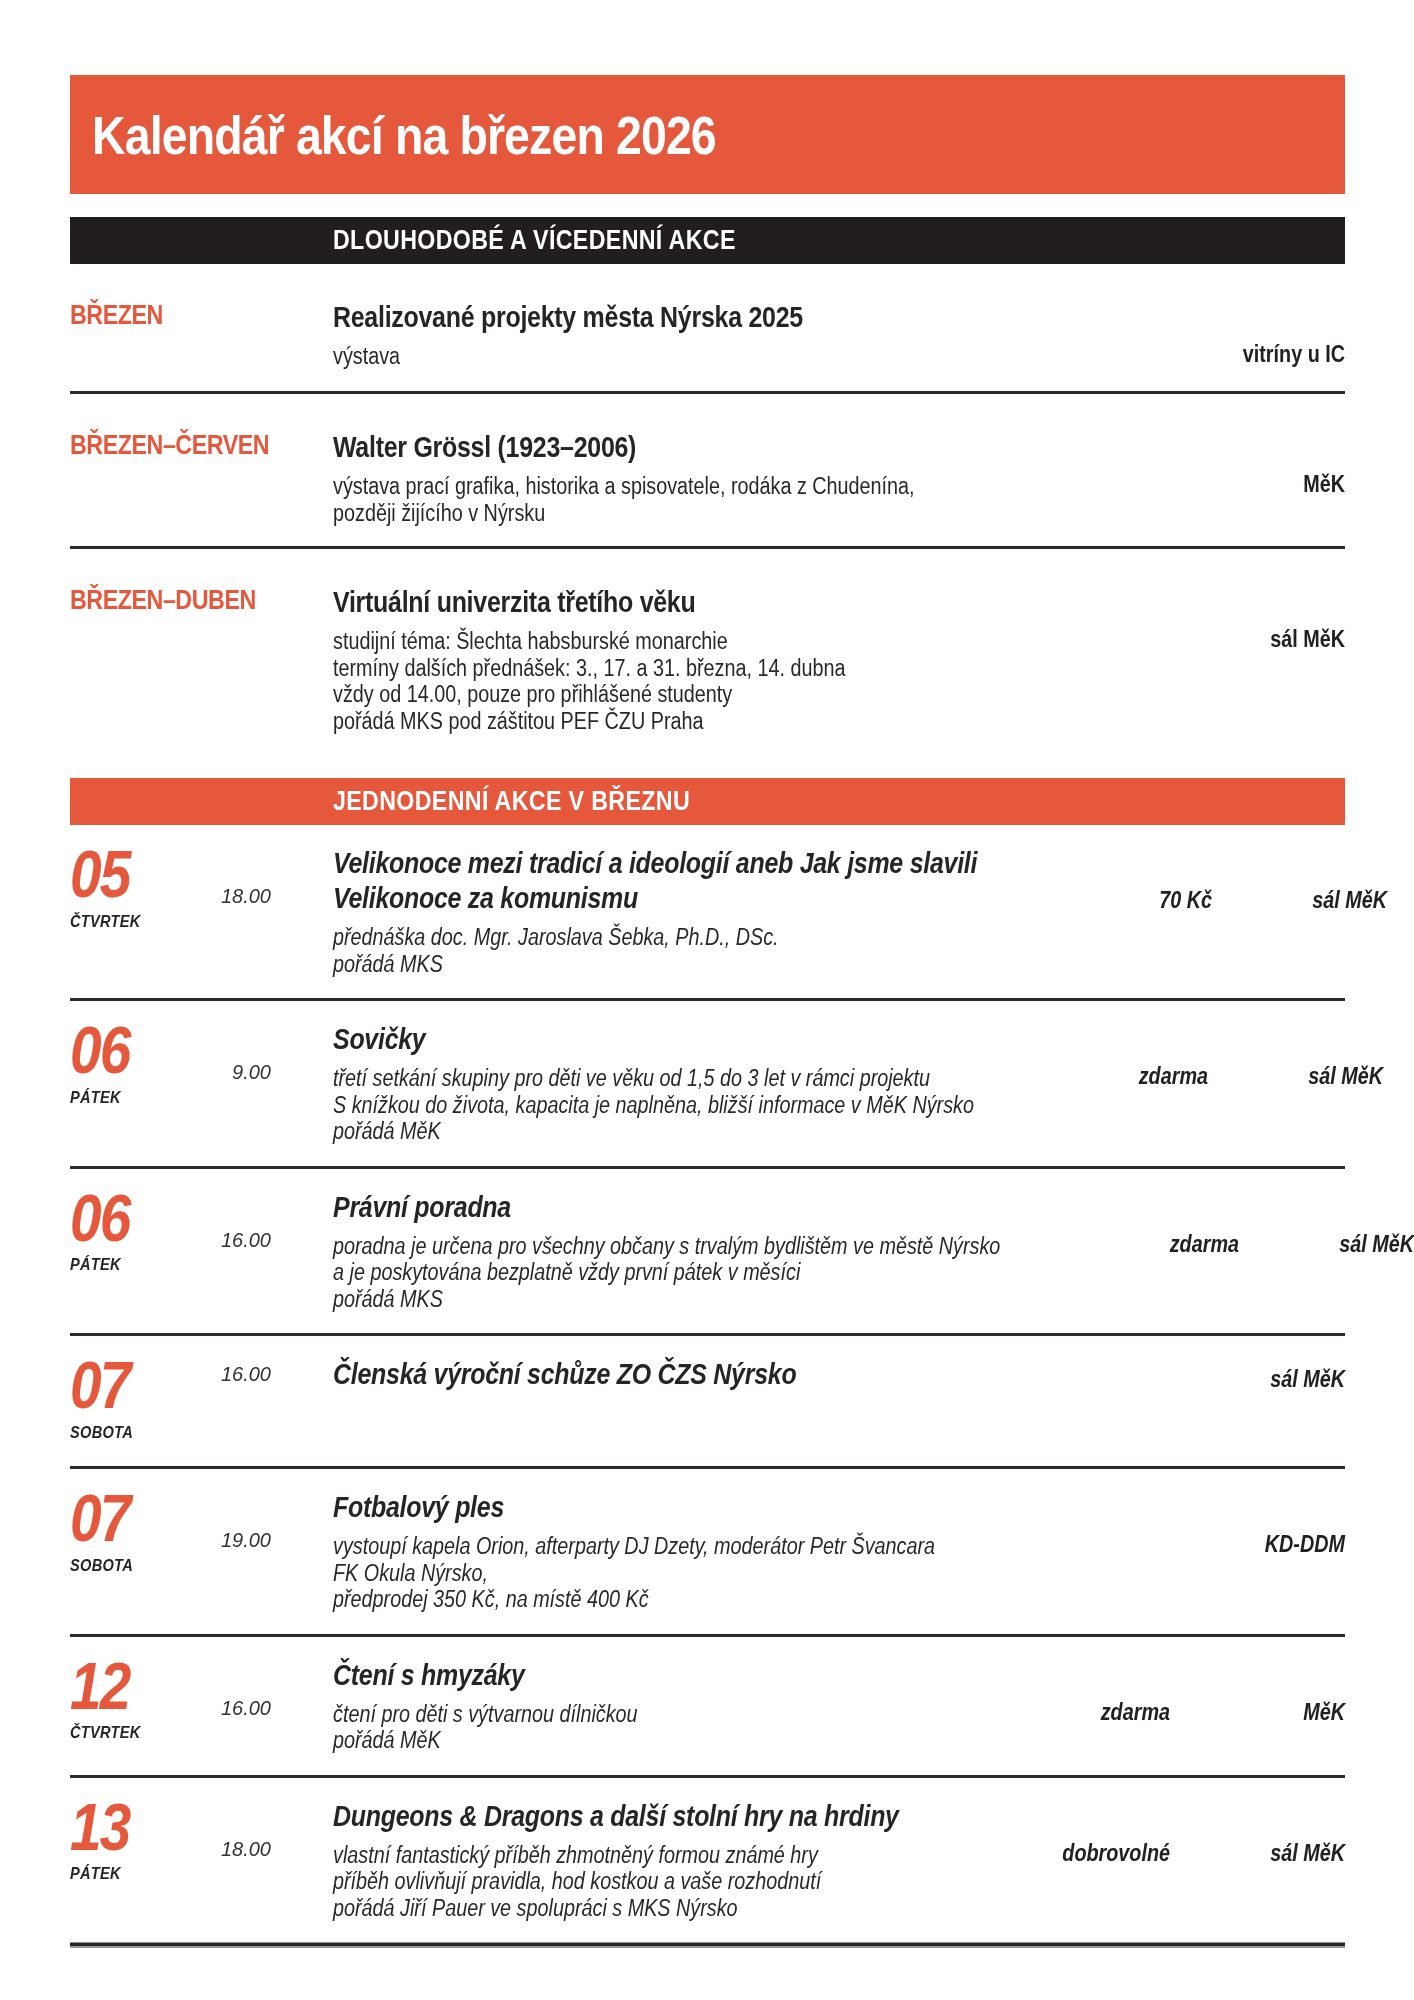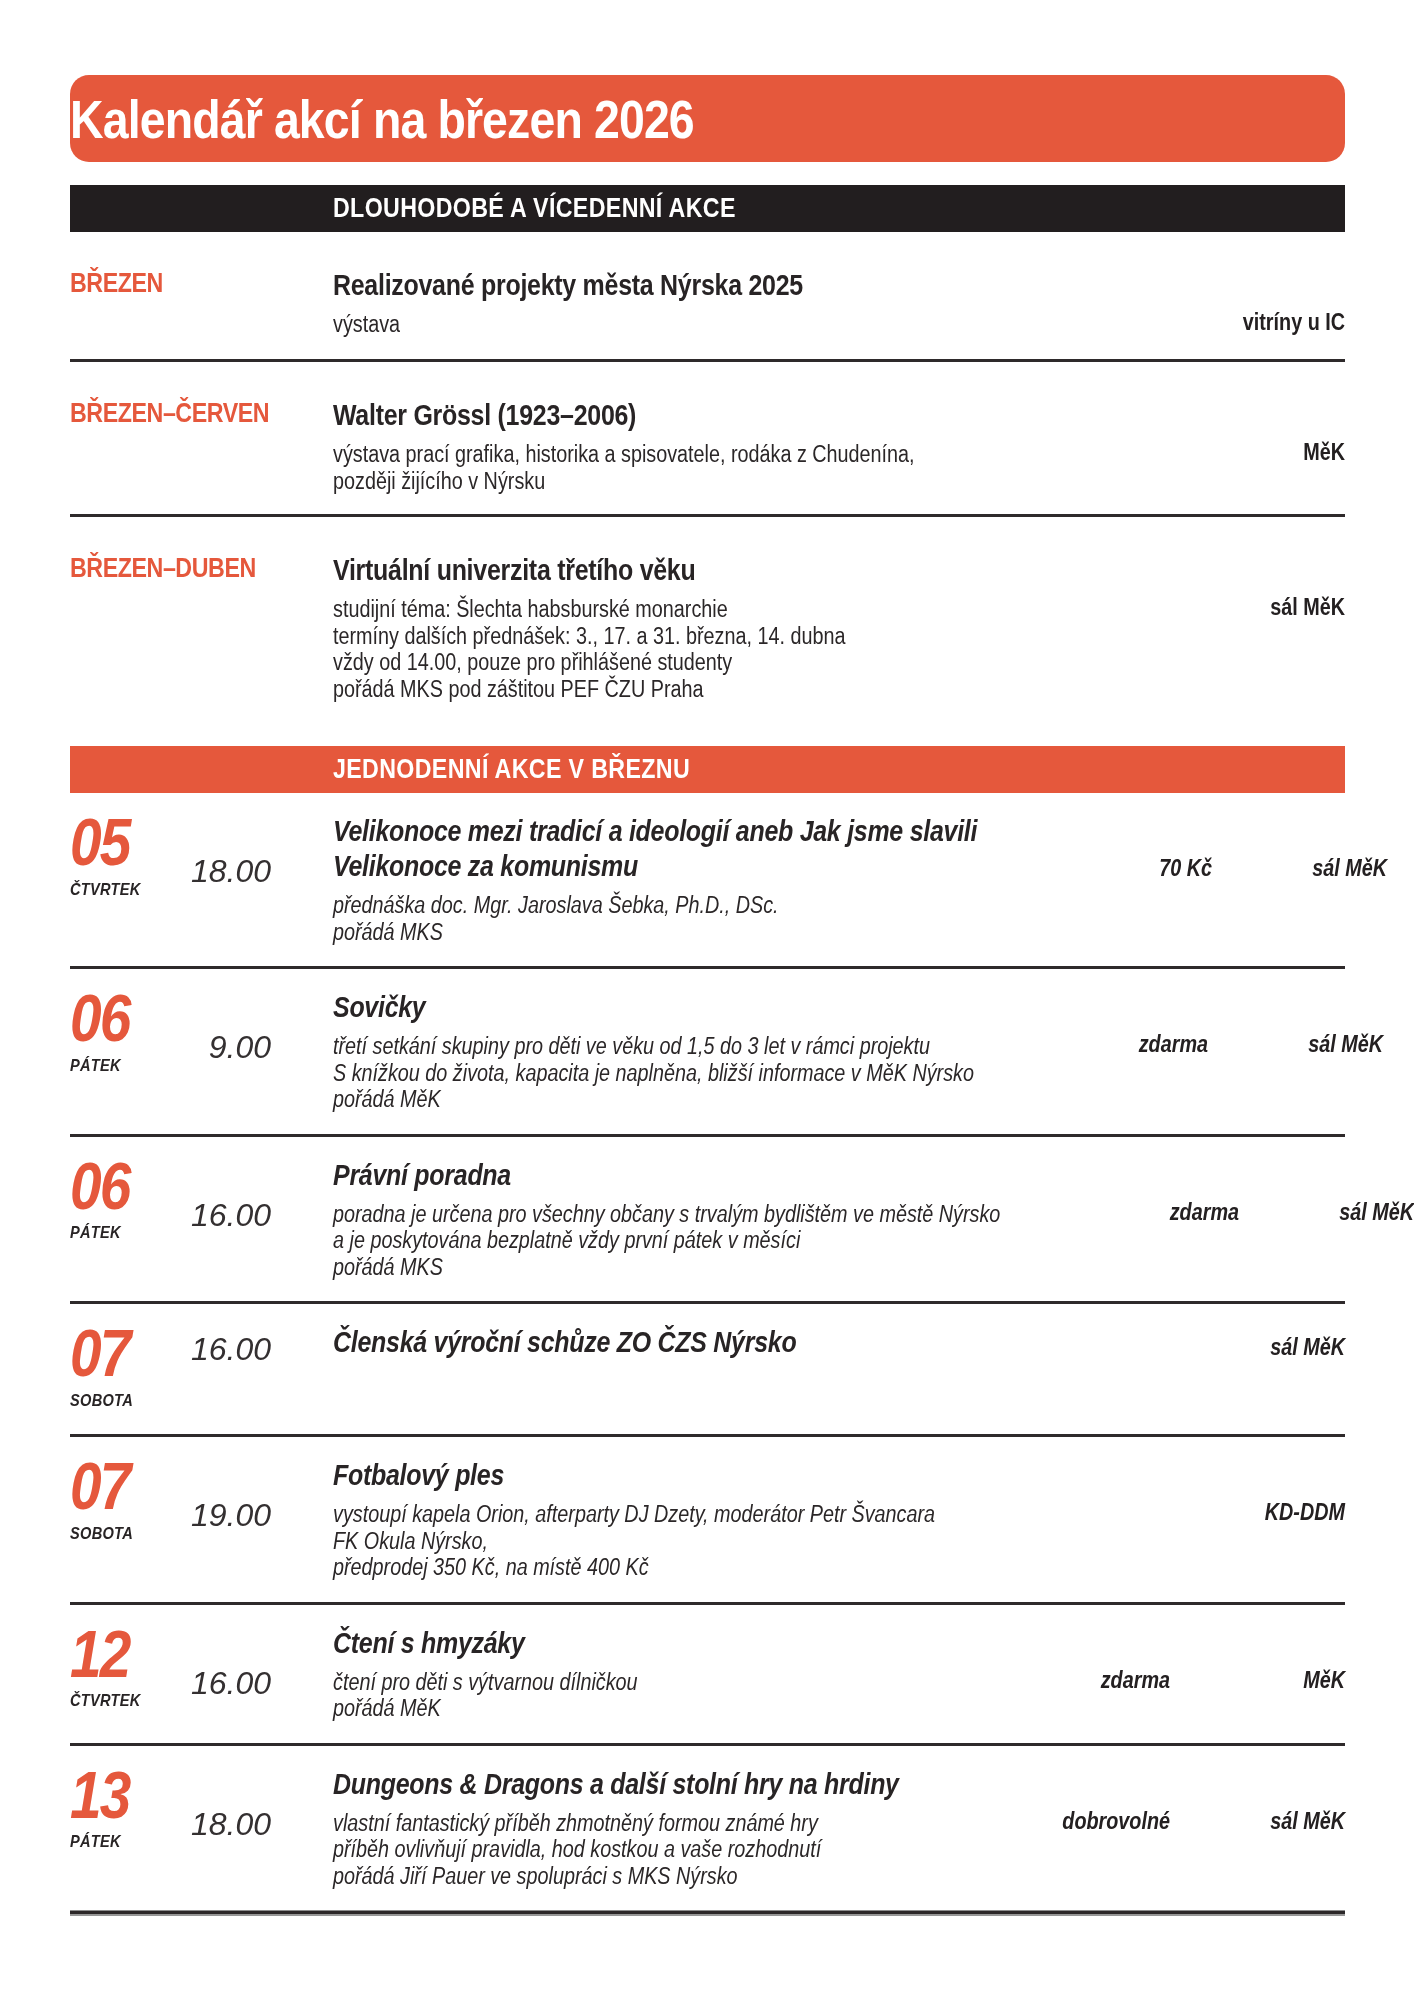--- a/index.html
+++ b/index.html
@@ -6,22 +6,22 @@
   .page {
     width:1414px; height:2000px; background:#ffffff; overflow:hidden;
     box-sizing:border-box; padding:75px 69px 0 70px; position:relative;
     font-family:"Liberation Sans", sans-serif; color:#282425;
   }
   
   .cond  { transform:scaleX(0.86); transform-origin:0 0; }
   .condR { transform:scaleX(0.86); transform-origin:100% 0; }
 
   .title-banner {
-    height:87px; background:#E5583C; display:flex; align-items:center;
-    box-sizing:border-box;border-radius:19px;
+    height:119px; background:#E5583C; display:flex; align-items:center;
+    padding-left:22px; box-sizing:border-box;
   }
   .title-banner h1 {
     margin:0; color:#ffffff; font-size:54px; font-weight:bold;
     letter-spacing:-1px; white-space:nowrap;
   }
 
   .section-bar { height:47px; display:flex; align-items:center; box-sizing:border-box; }
   .bar-black  { background:#221E1F; margin-top:23px; }
   .bar-orange { background:#E5583C; margin-top:24px; }
   .bar-text {
@@ -33,21 +33,21 @@
   .row.long { grid-template-columns:263px 1fr 130px 175px; padding:36px 0 20px; min-height:130px; }
   .row.day  { grid-template-columns:90px 173px 1fr 130px 175px; padding:21px 0 21px;font-style:italic; }
   .row.noborder { border-bottom:none; }
   .row.single { min-height:133px; }
 
   .label { color:#E5583C; font-size:27px; font-weight:bold; letter-spacing:-0.5px; white-space:nowrap; }
 
   .daynum  { color:#E5583C; font-size:66px; font-weight:bold; line-height:0.86; letter-spacing:-2px; }
   .weekday { font-size:17px; font-weight:bold; margin-top:9px; letter-spacing:0.3px; white-space:nowrap; }
 
-  .time { font-size:32px; color:#343031; text-align:right; padding:39px 62px 0 0; white-space:nowrap; }
+  .time { font-size:20px; color:#343031; text-align:right; padding:39px 62px 0 0; white-space:nowrap; }
   .row.single .time { padding-top:6px; }
 
   .etitle { font-size:29px; font-weight:bold; line-height:35px; letter-spacing:-0.3px; }
   .etitle .tline { white-space:nowrap; }
   .desc { font-size:23px; line-height:26.5px; margin-top:8px; color:#2b2728; }
   .desc .line { white-space:nowrap; }
 
   .price, .loc {
     text-align:right; font-size:23px; font-weight:bold; padding-top:41px;
     white-space:nowrap; color:#242021;

